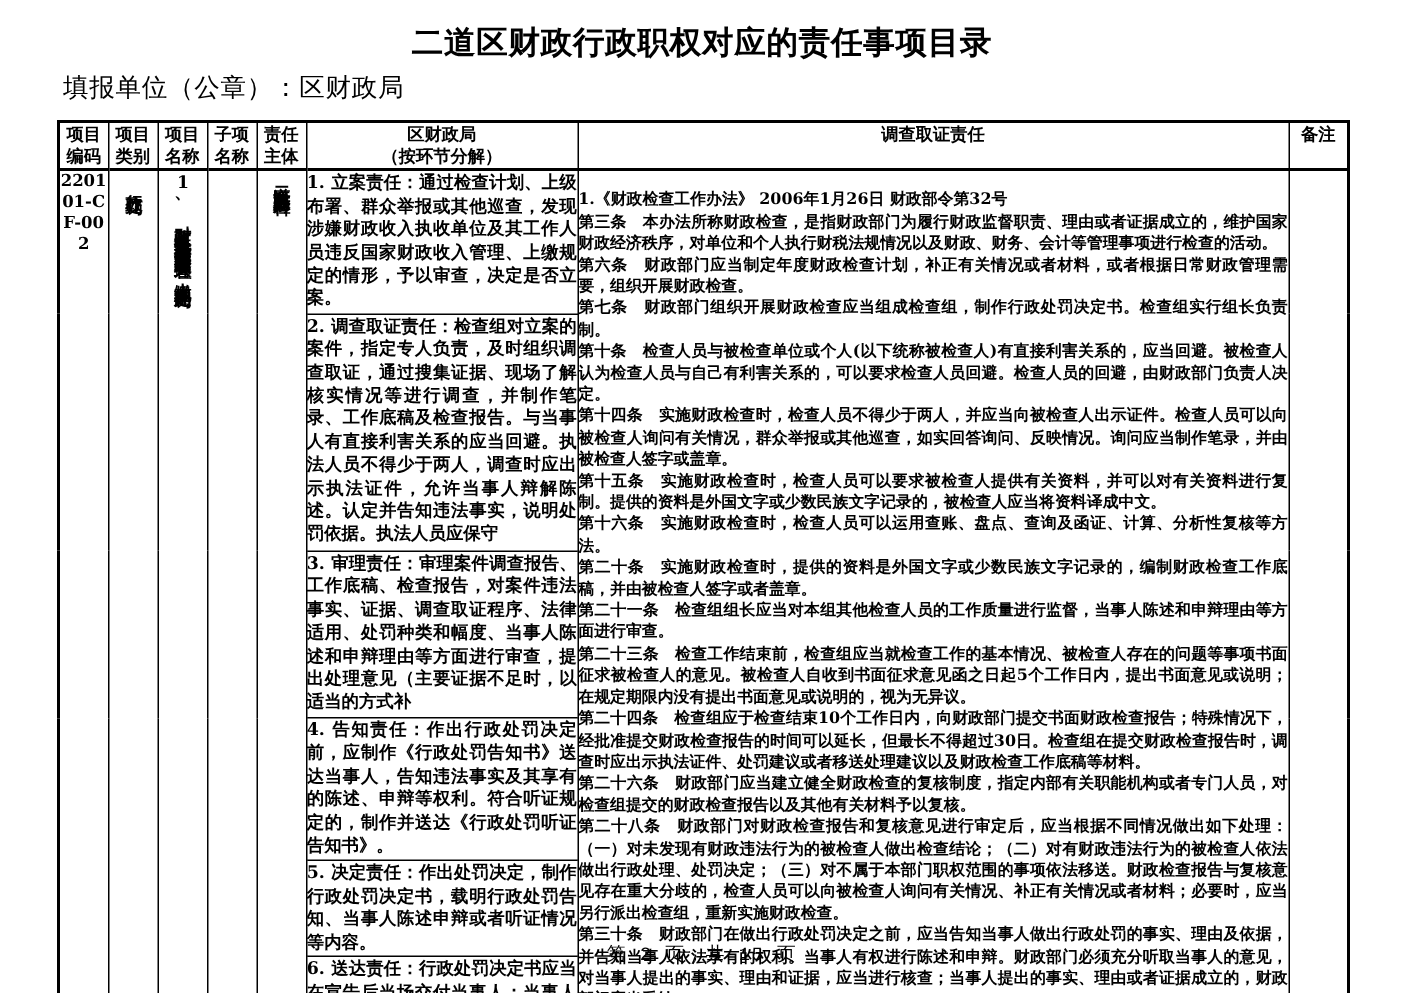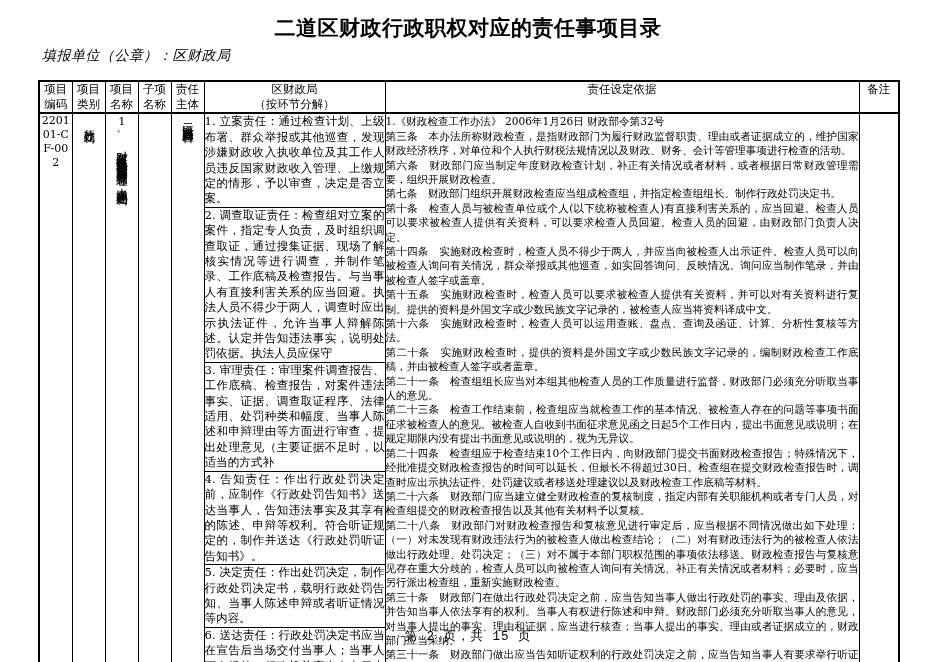--- a/index.html
+++ b/index.html
@@ -32,40 +32,39 @@
     font-size: 21px;
     font-weight: bold;
     letter-spacing: 0.5px;
     font-family: "DejaVu Serif", "Liberation Serif", serif;
   }
 
   .fill-unit {
     position: absolute;
     top: 47px;
     left: 42px;
-    font-size: 14px;
+    font-size: 17px;
     font-family: "DejaVu Serif", "Liberation Serif", serif;
     letter-spacing: 0.5px;
-    font-style: italic;
   }
 
   table.main {
     position: absolute;
     top: 80px;
     left: 38px;
     width: 860px;
     border-collapse: collapse;
     table-layout: fixed;
     font-family: "DejaVu Serif", "Liberation Serif", serif;
   }
   table.main td, table.main th {
     border: 1px solid #000;
     padding: 0;
     vertical-align: top;
-    font-weight: normal;
+    font-weight: bold;
   }
   table.main {
     border: 2px solid #000;
   }
 
   
   thead th {
     text-align: center;
     vertical-align: middle;
     font-size: 11.5px;
@@ -129,21 +128,21 @@
     line-height: 1.36;
     padding: 2px 4px 2px 4px;
     text-align: justify;
     text-justify: inter-ideograph;
     vertical-align: top;
   }
   td.basis p {
     margin: 0;
   }
   td.basis p.first {
-    margin-top: 0;
+    margin-top: 12px;
   }
 
   td.remark { }
 
   .footer {
     position: absolute;
     top: 628px;
     left: 0;
     width: 936px;
     text-align: center;
@@ -179,21 +178,21 @@
         <th class="th-2line">项目
 类别</th>
         <th class="th-2line">项目
 名称</th>
         <th class="th-2line">子项
 名称</th>
         <th class="th-2line">责任
 主体</th>
         <th class="th-2line">区财政局
 （按环节分解）</th>
-        <th>责任设定依据</th>
+        <th>调查取证责任</th>
         <th>备注</th>
       </tr>
     </thead>
     <tbody>
       <tr>
         <td class="hcell-code" rowspan="8">220101-CF-002</td>
         <td class="vcell" rowspan="8">
           <span class="vtext">行政处罚</span>
         </td>
         <td class="vcell" rowspan="8">
@@ -203,27 +202,27 @@
           <span class="vtext"></span>
         </td>
         <td class="vcell" rowspan="8">
           <span class="vtext-wrap">二道区财政局财检科</span>
         </td>
         <td class="duty">1. 立案责任：通过检查计划、上级布署、群众举报或其他巡查，发现涉嫌财政收入执收单位及其工作人员违反国家财政收入管理、上缴规定的情形，予以审查，决定是否立案。</td>
         <td class="basis" rowspan="8">
           <p class="first">1.《财政检查工作办法》 2006年1月26日 财政部令第32号</p>
           <p>第三条　本办法所称财政检查，是指财政部门为履行财政监督职责、理由或者证据成立的，维护国家财政经济秩序，对单位和个人执行财税法规情况以及财政、财务、会计等管理事项进行检查的活动。</p>
           <p>第六条　财政部门应当制定年度财政检查计划，补正有关情况或者材料，或者根据日常财政管理需要，组织开展财政检查。</p>
-          <p>第七条　财政部门组织开展财政检查应当组成检查组，并指定检查组组长。制作行政处罚决定书。</p>
-          <p>第十条　检查人员与被检查单位或个人(以下统称被检查人)有直接利害关系的，应当回避。检查人员可以要求被检查人提供有关资料，可以要求检查人员回避。检查人员的回避，由财政部门负责人决定。</p>
+          <p>第七条　财政部门组织开展财政检查应当组成检查组，制作行政处罚决定书。检查组实行组长负责制。</p>
+          <p>第十条　检查人员与被检查单位或个人(以下统称被检查人)有直接利害关系的，应当回避。被检查人认为检查人员与自己有利害关系的，可以要求检查人员回避。检查人员的回避，由财政部门负责人决定。</p>
           <p>第十四条　实施财政检查时，检查人员不得少于两人，并应当向被检查人出示证件。检查人员可以向被检查人询问有关情况，群众举报或其他巡查，如实回答询问、反映情况。询问应当制作笔录，并由被检查人签字或盖章。</p>
           <p>第十五条　实施财政检查时，检查人员可以要求被检查人提供有关资料，并可以对有关资料进行复制。提供的资料是外国文字或少数民族文字记录的，被检查人应当将资料译成中文。</p>
           <p>第十六条　实施财政检查时，检查人员可以运用查账、盘点、查询及函证、计算、分析性复核等方法。</p>
           <p>第二十条　实施财政检查时，提供的资料是外国文字或少数民族文字记录的，编制财政检查工作底稿，并由被检查人签字或者盖章。</p>
-          <p>第二十一条　检查组组长应当对本组其他检查人员的工作质量进行监督，财政部门必须充分听取当事人的意见。</p>
+          <p>第二十一条　检查组组长应当对本组其他检查人员的工作质量进行监督，当事人陈述和申辩理由等方面进行审查。</p>
           <p>第二十三条　检查工作结束前，检查组应当就检查工作的基本情况、被检查人存在的问题等事项书面征求被检查人的意见。被检查人自收到书面征求意见函之日起5个工作日内，提出书面意见或说明；在规定期限内没有提出书面意见或说明的，视为无异议。</p>
           <p>第二十四条　检查组应于检查结束10个工作日内，向财政部门提交书面财政检查报告；特殊情况下，经批准提交财政检查报告的时间可以延长，但最长不得超过30日。检查组在提交财政检查报告时，调查时应出示执法证件、处罚建议或者移送处理建议以及财政检查工作底稿等材料。</p>
           <p>第二十六条　财政部门应当建立健全财政检查的复核制度，指定内部有关职能机构或者专门人员，对检查组提交的财政检查报告以及其他有关材料予以复核。</p>
           <p>第二十八条　财政部门对财政检查报告和复核意见进行审定后，应当根据不同情况做出如下处理：（一）对未发现有财政违法行为的被检查人做出检查结论；（二）对有财政违法行为的被检查人依法做出行政处理、处罚决定；（三）对不属于本部门职权范围的事项依法移送。财政检查报告与复核意见存在重大分歧的，检查人员可以向被检查人询问有关情况、补正有关情况或者材料；必要时，应当另行派出检查组，重新实施财政检查。</p>
           <p>第三十条　财政部门在做出行政处罚决定之前，应当告知当事人做出行政处罚的事实、理由及依据，并告知当事人依法享有的权利。当事人有权进行陈述和申辩。财政部门必须充分听取当事人的意见，对当事人提出的事实、理由和证据，应当进行核查；当事人提出的事实、理由或者证据成立的，财政部门应当采纳。</p>
           <p>第三十一条　财政部门做出应当告知听证权利的行政处罚决定之前，应当告知当事人有要求举行听证的权利；当事人要求听证的，财政部门应当组织听证。财政部门举行听证的，依照《财政机关行政处罚听证实施办法》(财政部令第23号)的规定办理。</p>
 
         </td>
         <td class="remark" rowspan="8"></td>
       </tr>

